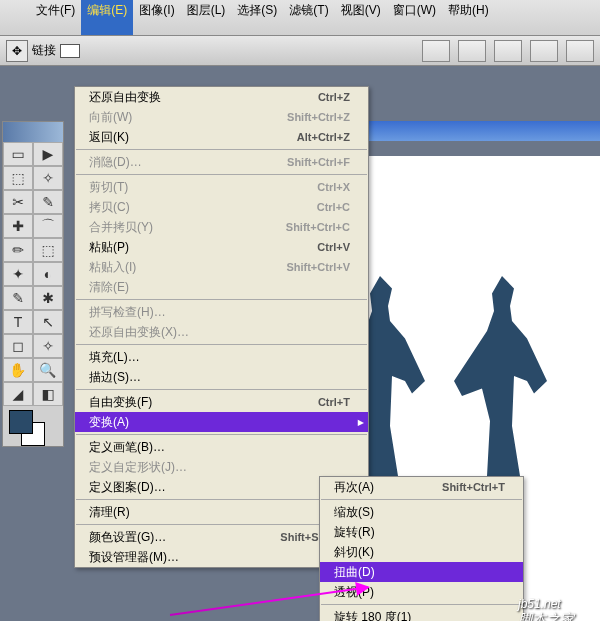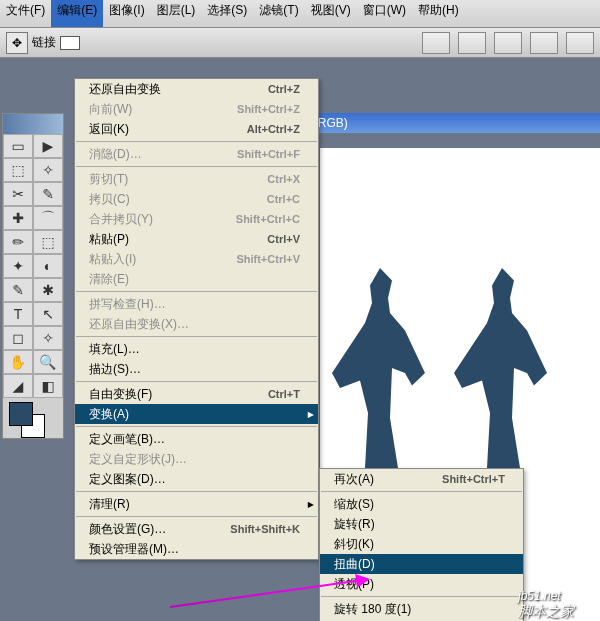--- a/index.html
+++ b/index.html
@@ -1,19 +1,19 @@
 <!DOCTYPE html>
 <html><head>
 <meta charset="utf-8">
 <style>
 * { margin:0; padding:0; box-sizing:border-box; font-family:"Microsoft YaHei","SimSun",sans-serif; font-size:12px; }
 body { background:#6b7688; width:600px; height:621px; overflow:hidden; position:relative; }
-.menubar { background:linear-gradient(#e4e4e4,#d0d0d0); height:28px; display:flex; border-bottom:1px solid #888; }
+.menubar { background:linear-gradient(#e4e4e4,#d0d0d0); height:36px; display:flex; border-bottom:1px solid #888;padding-left:30px; }
 .menubar .mi { padding:2px 6px; cursor:default; }
-.menubar .mi.hl { background:#316ac5; color:#000000; }
+.menubar .mi.hl { background:#316ac5; color:#fde047; }
 .optbar { background:linear-gradient(#e8e8e8,#c8c8c8); height:30px; display:flex; align-items:center; padding:0 6px; gap:4px; border-bottom:1px solid #888; }
 .optbar .mv { width:22px; height:22px; border:1px solid #777; background:#e8e8e8; display:flex; align-items:center; justify-content:center; }
 .optbar .link { color:#000;text-align:right; }
 .optbar .sq { width:20px; height:14px; border:1px solid #555; background:#fff; }
 .optbar .btn { width:28px; height:22px; border:1px solid #888; background:linear-gradient(#f0f0f0,#d8d8d8); margin-left:4px; }
 .workspace { position:relative; height:571px; }
 .titlebar { position:absolute; left:290px; right:0; top:55px; height:20px; background:linear-gradient(#3a6ed0,#6a9ae0); color:#fff; padding:2px 6px; display:flex; align-items:center; }
 .canvas { position:absolute; left:320px; top:90px; width:280px; height:480px; background:#fff; }
 .sil { position:absolute; bottom:110px; background:#2a4a68; }
 .sil.one { left:10px; width:100px; height:250px; clip-path:polygon(50% 0%, 62% 5%, 58% 12%, 60% 18%, 75% 25%, 95% 42%, 82% 47%, 75% 42%, 62% 40%, 60% 60%, 68% 80%, 70% 100%, 30% 100%, 35% 80%, 38% 58%, 30% 45%, 10% 48%, 2% 42%, 35% 22%, 42% 14%, 40% 7%); }
@@ -21,26 +21,26 @@
 .toolbox { position:absolute; left:2px; top:55px; width:62px; background:#d0d0d0; border:1px solid #888; }
 .tb-head { height:20px; background:linear-gradient(90deg,#5a7aa8,#9cb8d8); }
 .tb-grid { display:grid; grid-template-columns:1fr 1fr; }
 .tb-grid .t { height:24px; border:1px solid #aaa; background:#e0e0e0; display:flex; align-items:center; justify-content:center; font-size:14px; color:#333; }
 .tb-sw { height:40px; position:relative; }
 .tb-sw .fg { position:absolute; left:6px; top:4px; width:24px; height:24px; background:#2a4a68; border:1px solid #000; z-index:2; }
 .tb-sw .bg { position:absolute; left:18px; top:16px; width:24px; height:24px; background:#fff; border:1px solid #000; }
 .menu { position:absolute; background:#ece9d8; border:1px solid #888; box-shadow:2px 2px 4px rgba(0,0,0,0.3); }
 .menu .row { display:flex; justify-content:space-between; height:20px; align-items:center; padding:0 18px 0 14px; cursor:default; position:relative; }
 .menu .row.dis { color:#8c8c8c; }
-.menu .row.hl { background:#0c4a6e; color:#fff; }
+.menu .row.hl { background:#6d28d9; color:#fff; }
 .menu .row .sc { color:#555; font-size:11px;font-weight:bold; }
 .menu .row.dis .sc { color:#999; }
 .menu .row.sub::after { content:"▶"; position:absolute; right:4px; font-size:8px; }
 .menu hr { border:none; border-top:1px solid #aaa; margin:2px 1px; }
-.m-edit { left:74px; top:20px; width:245px; }
+.m-edit { left:74px; top:20px; width:295px; }
 .m-trans { left:319px; top:410px; width:205px; }
 .arrow { position:absolute; left:170px; top:548px; width:200px; height:2px; background:linear-gradient(90deg,#c000c0,#ff00ff); transform:rotate(-8deg); transform-origin:left center; }
 .arrow::after { content:""; position:absolute; right:-2px; top:-6px; border-left:14px solid #ff00ff; border-top:7px solid transparent; border-bottom:7px solid transparent; }
 .wm { position:absolute; right:26px; bottom:8px; color:#fff; font-style:italic; font-size:14px; text-shadow:1px 1px 2px #000; }
 .wm .sub { display:block; font-size:14px;font-family:Liberation Serif, serif; }
 </style>
 </head>
 <body>
 
 <div class="menubar">

